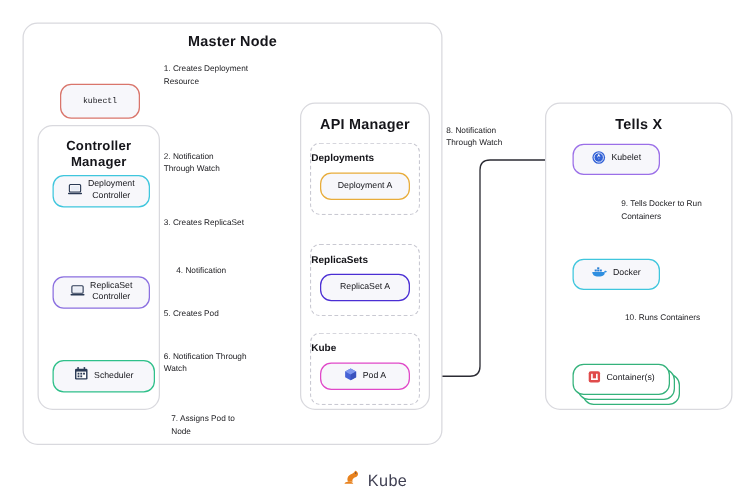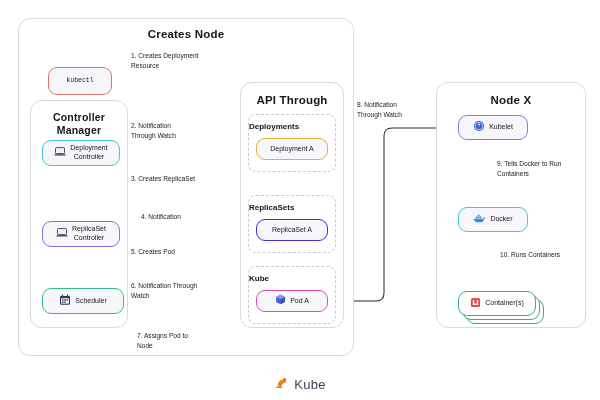--- a/index.html
+++ b/index.html
@@ -122,46 +122,46 @@
 
       <path d="M324,301 L376,301 Q384,301 384,293 L384,136 Q384,128 392,128 L460,128" marker-end="url(#ah)"></path>
 
       <path d="M490,140 L490,206" marker-end="url(#ah)"></path>
 
       <path d="M490,232 L490,290" marker-end="url(#ah)"></path>
     </g>
   </svg>
 
   <div class="panel" style="left:18px;top:18px;width:336px;height:338px;">
-    <div class="panel-title" style="top:9px;">Creates Node</div>
+    <div class="panel-title" style="top:9px;">Master Node</div>
   </div>
 
   <div class="panel" style="left:30px;top:100px;width:98px;height:228px;">
     <div class="panel-title" style="top:10px;font-size:10.5px;line-height:1.22;white-space:pre-line;">Controller
 Manager</div>
   </div>
 
   <div class="panel" style="left:240px;top:82px;width:104px;height:246px;">
-    <div class="panel-title" style="top:11px;">API Through</div>
+    <div class="panel-title" style="top:11px;">API Manager</div>
   </div>
 
   <div class="dgroup" style="left:248px;top:114px;width:88px;height:58px;">
     <div class="dgroup-title" style="top:7px;">Deployments</div>
   </div>
 
   <div class="dgroup" style="left:248px;top:195px;width:88px;height:58px;">
     <div class="dgroup-title" style="top:7px;">ReplicaSets</div>
   </div>
 
   <div class="dgroup" style="left:248px;top:266px;width:88px;height:58px;">
     <div class="dgroup-title" style="top:7px;">Kube</div>
   </div>
 
   <div class="panel" style="left:436px;top:82px;width:150px;height:246px;">
-    <div class="panel-title" style="top:11px;">Node X</div>
+    <div class="panel-title" style="top:11px;">Tells X</div>
   </div>
 
   <div class="chip mono" style="left:48px;top:67px;width:64px;height:28px;border-color:#d9756b;">
     <span class="lbl">kubectl</span>
   </div>
 
   <div class="chip" style="left:42px;top:140px;width:78px;height:26px;border-color:#3fc6dd;">
     <span class="ico">
       <svg width="12" height="11" viewBox="0 0 20 16">
         <rect x="2.5" y="1.5" width="15" height="10" rx="1.4" fill="none" stroke="#2b3a55" stroke-width="1.5"></rect>

